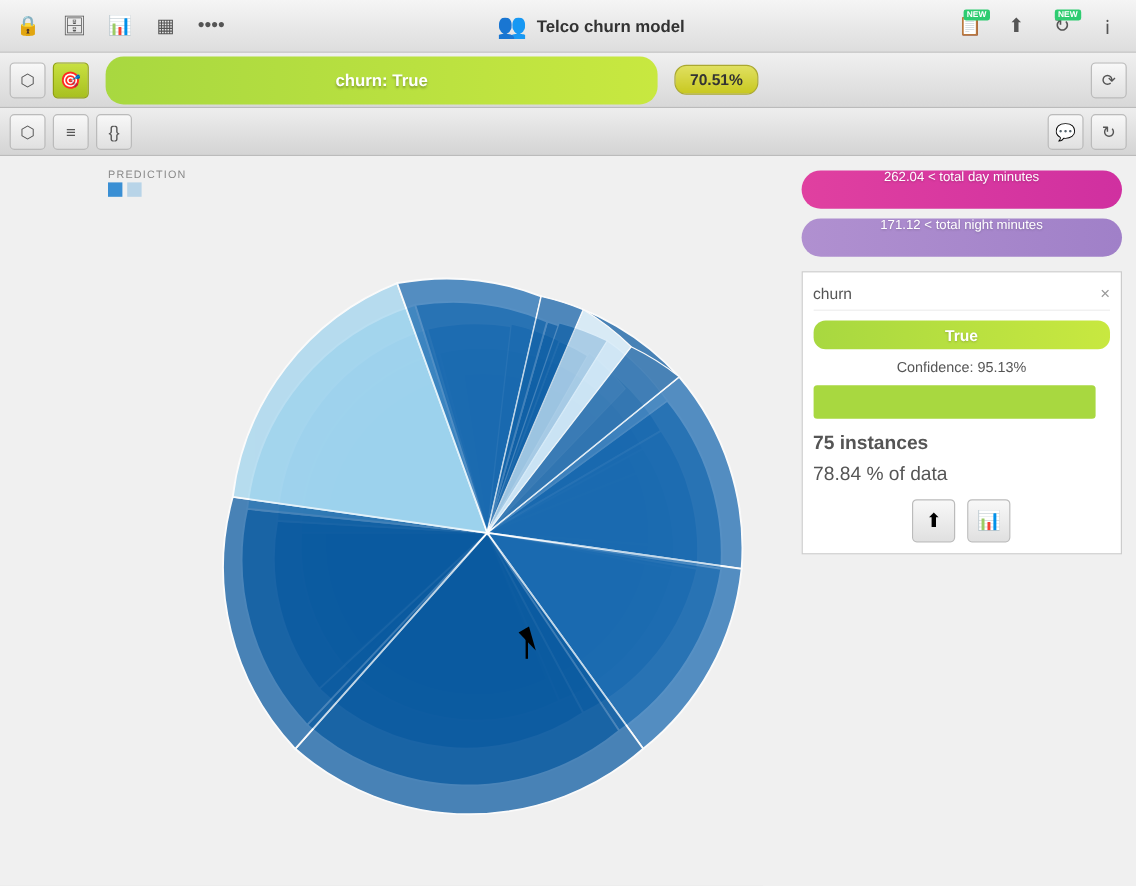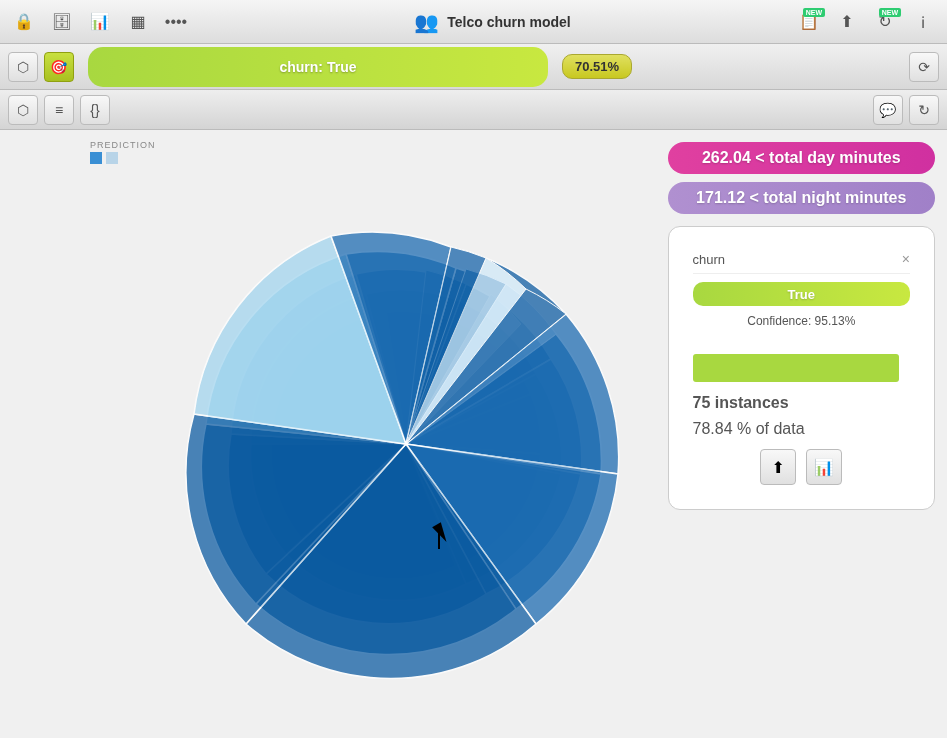--- a/index.html
+++ b/index.html
@@ -144,39 +144,38 @@
       padding: 12px;
       display: flex;
       flex-direction: column;
       gap: 8px;
     }
 
     .feature-bar {
       height: 32px;
       border-radius: 16px;
       display: flex;
-      align-items: center;
-      justify-content: center;
-      font-size: 16px;
-      font-weight: bold;
+      justify-content: center;
+      font-size: 11px;
+      font-weight: normal;
       color: white;
       cursor: pointer;
       text-shadow: 0 1px 2px rgba(0,0,0,0.2);
     }
     .feature-bar-1 { background: linear-gradient(to right, #e040a0, #d030a0); }
     .feature-bar-2 { background: linear-gradient(to right, #f090c0, #e080b8); color: #c03070; text-shadow: none; }
     .feature-bar-3 { background: linear-gradient(to right, #a060c0, #9050b8); }
     .feature-bar-4 { background: linear-gradient(to right, #b090d0, #a080c8); }
 
     
     .info-card {
       background: white;
       border: 1px solid #ccc;
-      border-radius: 12px;
-      padding: 24px;
+      border-radius: 0;
+      padding: 9px;
       margin-top: 4px;
     }
     .info-card-header {
       text-align: center;
       font-size: 13px;
       color: #555;
       margin-bottom: 8px;
       padding-bottom: 6px;
       border-bottom: 1px solid #eee;
       display: flex;
@@ -198,21 +197,21 @@
       font-size: 13px;
       font-weight: bold;
       color: white;
       text-shadow: 0 1px 2px rgba(0,0,0,0.2);
       margin-bottom: 8px;
     }
     .confidence-text {
       text-align: center;
       font-size: 12px;
       color: #555;
-      margin-bottom: 26px;
+      margin-bottom: 8px;
     }
     .confidence-bar {
       background: #a8d840;
       height: 28px;
       border-radius: 3px;
       width: 95%;
       margin-bottom: 8px;
     }
     .instances-text {
       text-align: left;

